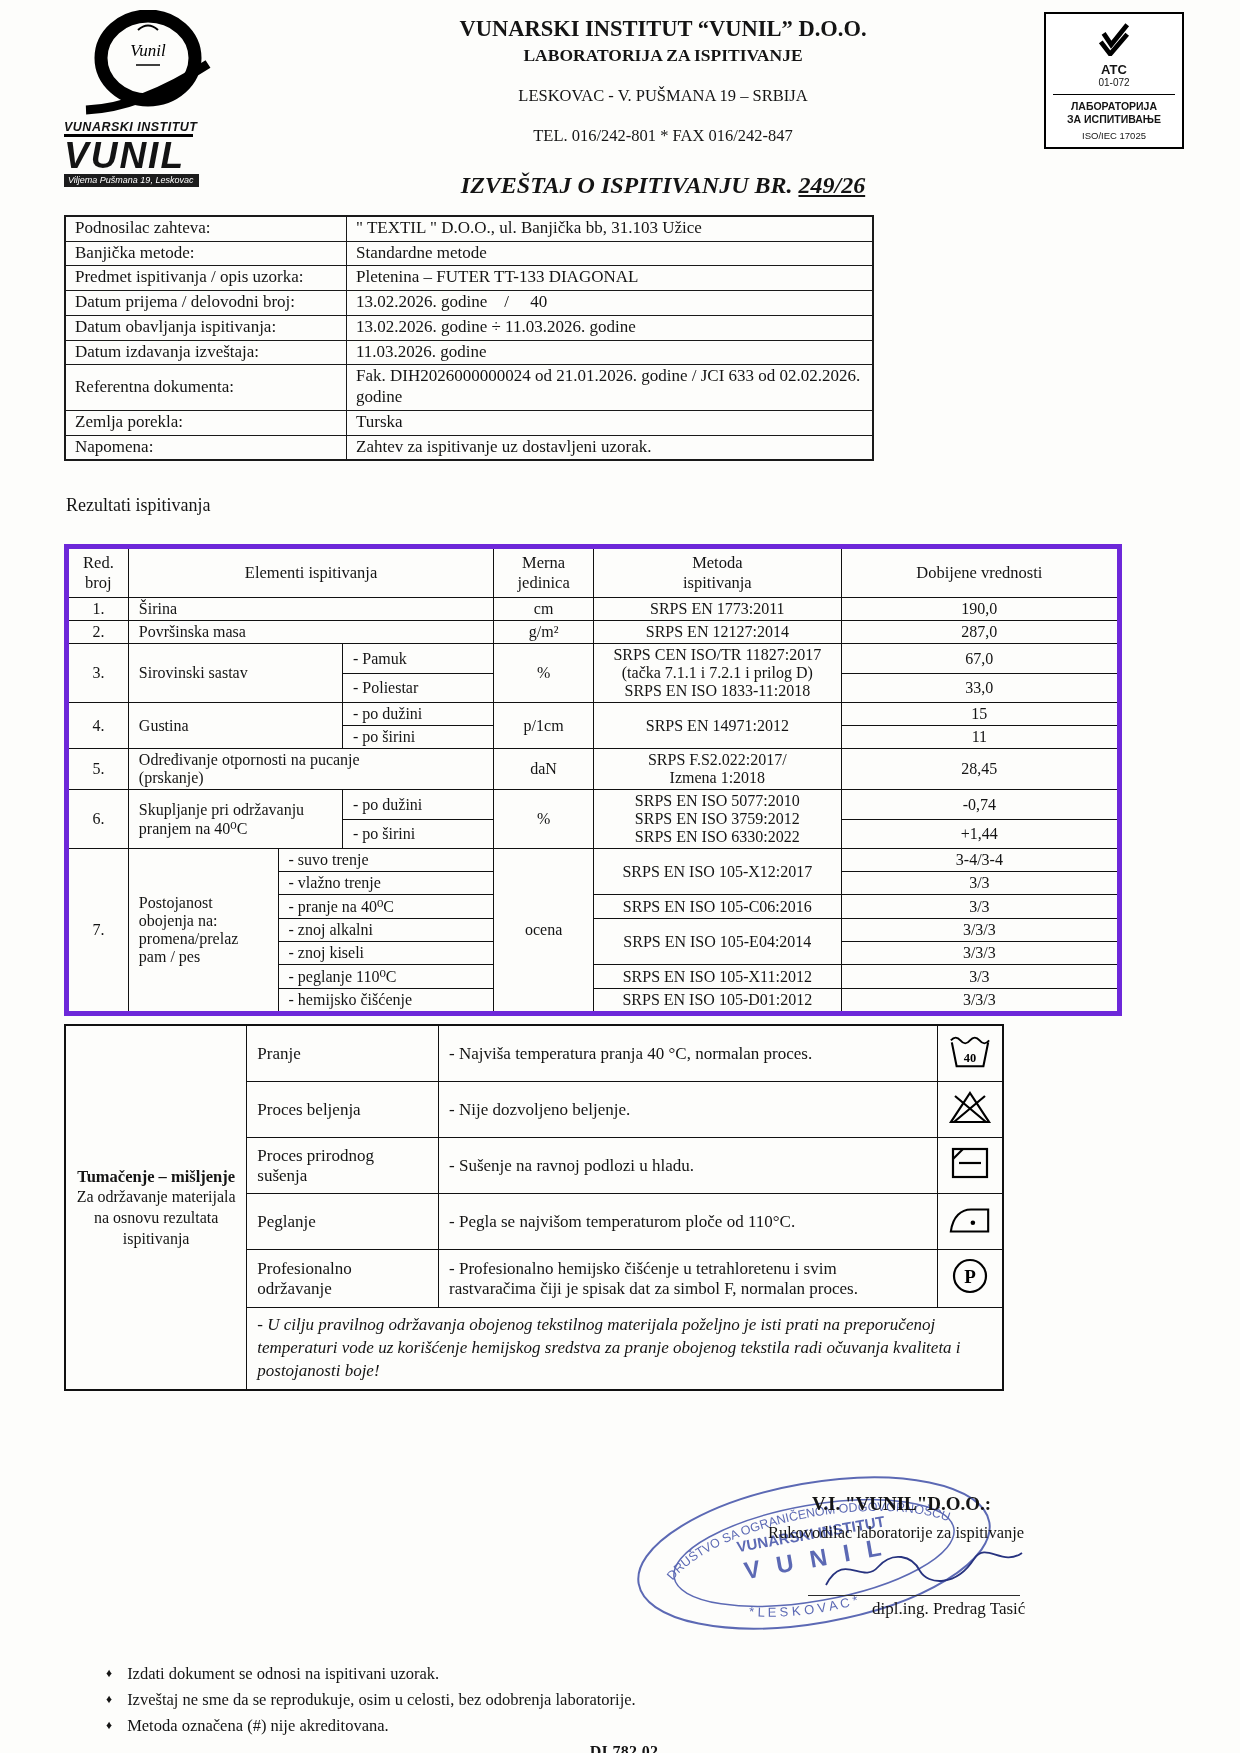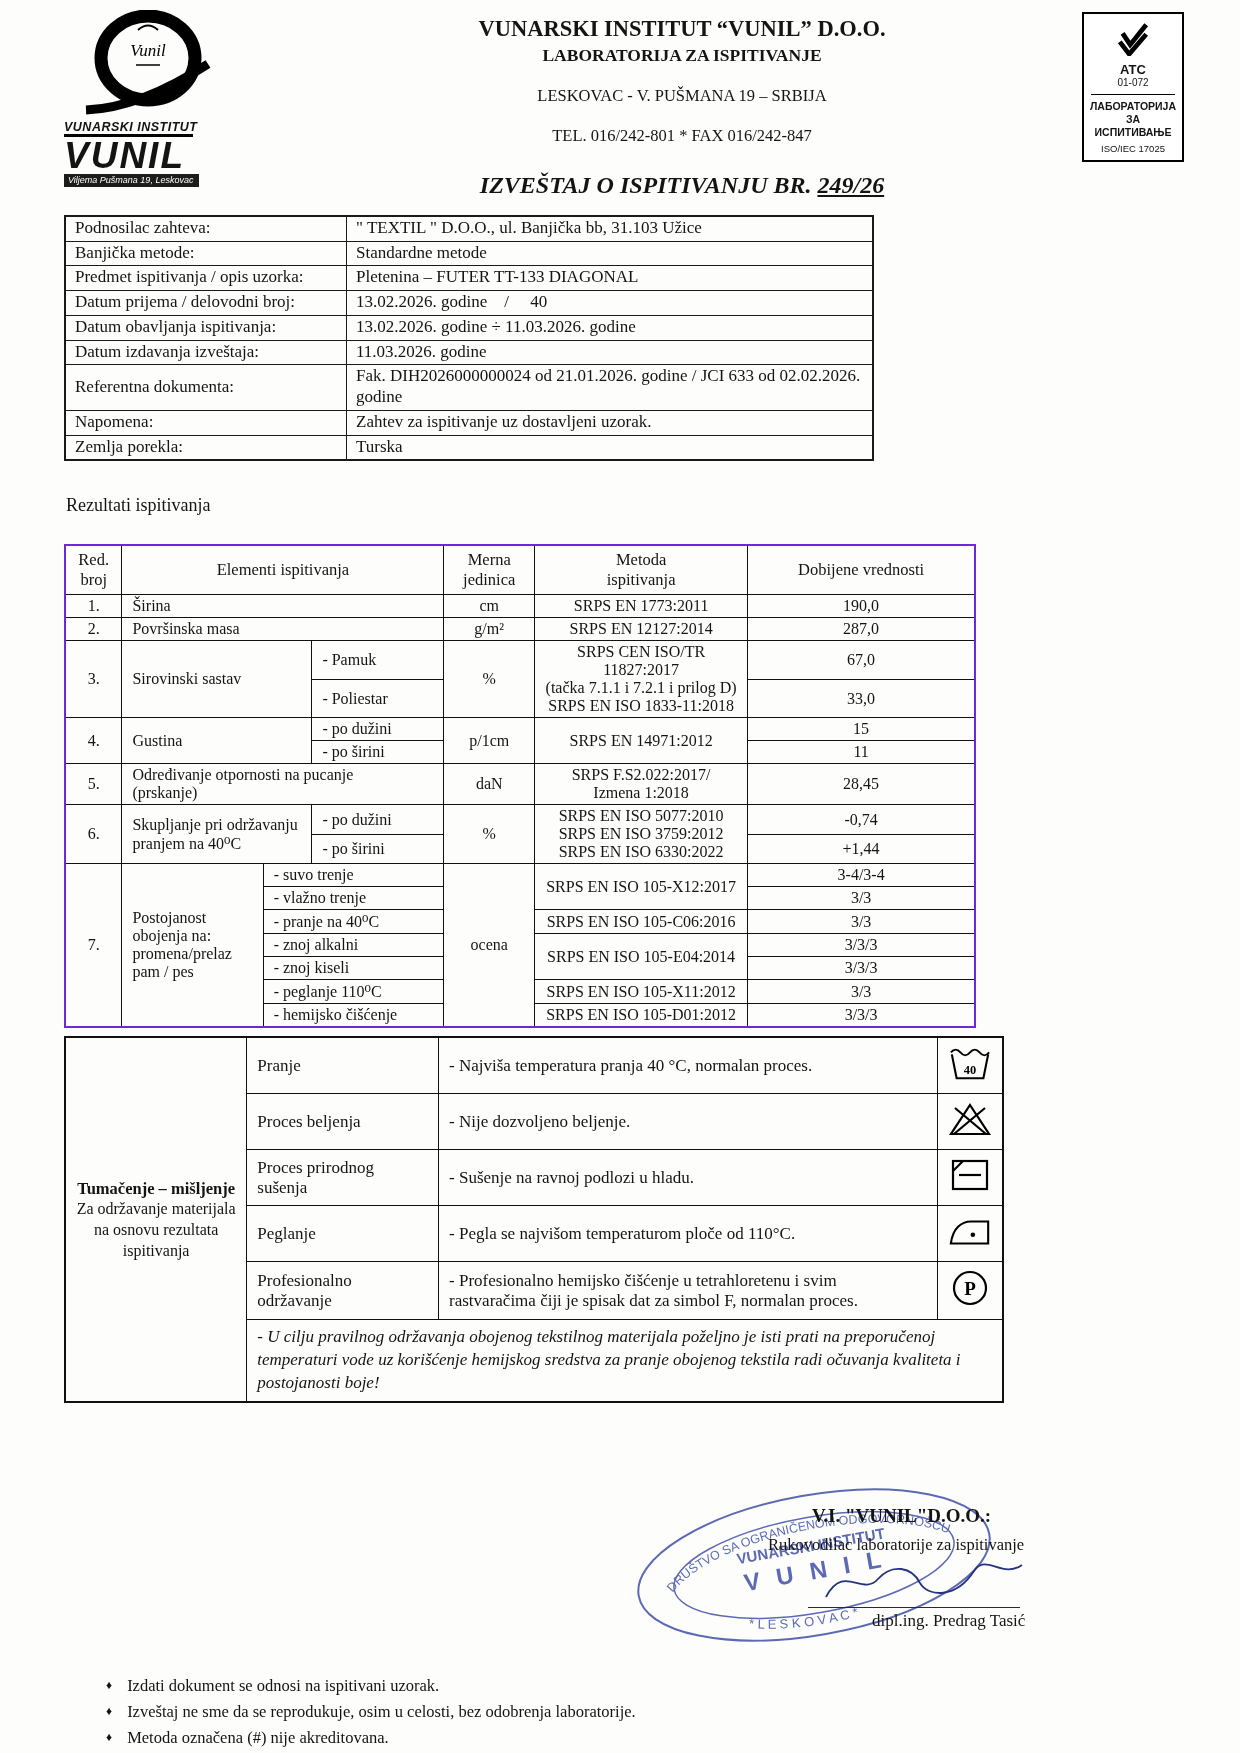--- a/index.html
+++ b/index.html
@@ -24,39 +24,39 @@
               border-top:3px solid #000; width:max-content; padding-right:8px; }
   .logo-strip { background:#1c1c1c; color:#fff; font-size:9px; font-style:italic;
                 width:max-content; padding:1px 6px 2px 4px; margin-top:-2px;
                 font-family:"Liberation Sans","DejaVu Sans",sans-serif; }
   .hdr-center { flex:1; text-align:center; padding-top:6px; }
   .company { font-size:22.5px; font-weight:bold; }
   .lab-line { font-size:17.5px; font-weight:bold; margin-top:3px; }
   .addr-line, .phone-line { font-size:16.5px; margin-top:20px; }
   .report-title { font-size:24px; font-weight:bold; font-style:italic; margin-top:26px; }
   .rep-no { text-decoration:underline;text-align:right; }
-  .hdr-right { width:102px; }
+  .hdr-right { width:140px; }
   .atc-box { border:2px solid #000; text-align:center; padding:8px 4px 6px; margin-top:2px; background:#fff; }
   .atc-name { font-weight:bold; font-size:13px; margin-top:2px;
               font-family:"Liberation Sans","DejaVu Sans",sans-serif; }
   .atc-code { font-size:10px; font-family:"Liberation Sans","DejaVu Sans",sans-serif; }
   .atc-divider { border-top:1.5px solid #000; margin:6px 3px 5px; }
   .atc-lab { font-size:10.5px; font-weight:bold; line-height:1.25;
              font-family:"Liberation Sans","DejaVu Sans",sans-serif; }
   .atc-iso { font-size:9.5px; margin-top:4px; font-family:"Liberation Sans","DejaVu Sans",sans-serif; }
 
   
   .info-table { border-collapse:collapse; width:810px; margin-top:16px;
                 border:2px solid #1a1a1a; font-size:17px; }
   .info-table td { border:1px solid #1a1a1a; padding:1px 9px 2px; line-height:1.22; }
   .info-table .lbl { width:262px; }
 
   
   .sec-title { font-size:18px; margin:34px 0 28px 2px; }
-  .res-table { border-collapse:collapse; width:912px; border:2px solid #6d28d9;
+  .res-table { border-collapse:collapse; width:1058px; border:5px solid #6d28d9;
                font-size:16px; text-align:center; }
   .res-table th, .res-table td { border:1px solid #111; padding:2px 5px; vertical-align:middle; font-weight:normal; }
   .res-table th { padding:4px 5px; font-size:16.5px; }
   .res-table .tl { text-align:left; padding-left:10px; }
 
   
   .care-table { border-collapse:collapse; width:940px; margin-top:8px; border:2px solid #111; font-size:17px; }
   .care-table td { border:1px solid #111; padding:6px 10px; vertical-align:middle; }
   .care-head { text-align:center; font-size:16px; line-height:1.3; }
   .care-head .b { font-weight:bold; font-size:16.5px; }
@@ -148,26 +148,26 @@
       </tr>
       <tr>
         <td class="lbl">Datum izdavanja izveštaja:</td>
         <td>11.03.2026. godine</td>
       </tr>
       <tr>
         <td class="lbl">Referentna dokumenta:</td>
         <td>Fak. DIH2026000000024 od 21.01.2026. godine  /  JCI 633 od 02.02.2026. godine</td>
       </tr>
       <tr>
+        <td class="lbl">Zemlja porekla:</td>
+        <td>Turska</td>
+      </tr>
+      <tr>
         <td class="lbl">Napomena:</td>
         <td>Zahtev za ispitivanje uz dostavljeni uzorak.</td>
-      </tr>
-      <tr>
-        <td class="lbl">Zemlja porekla:</td>
-        <td>Turska</td>
       </tr>
     </tbody>
   </table>
 
   <div class="sec-title">Rezultati ispitivanja</div>
 
   <table class="res-table">
     <colgroup>
       <col style="width:62px">
         <col style="width:150px">

